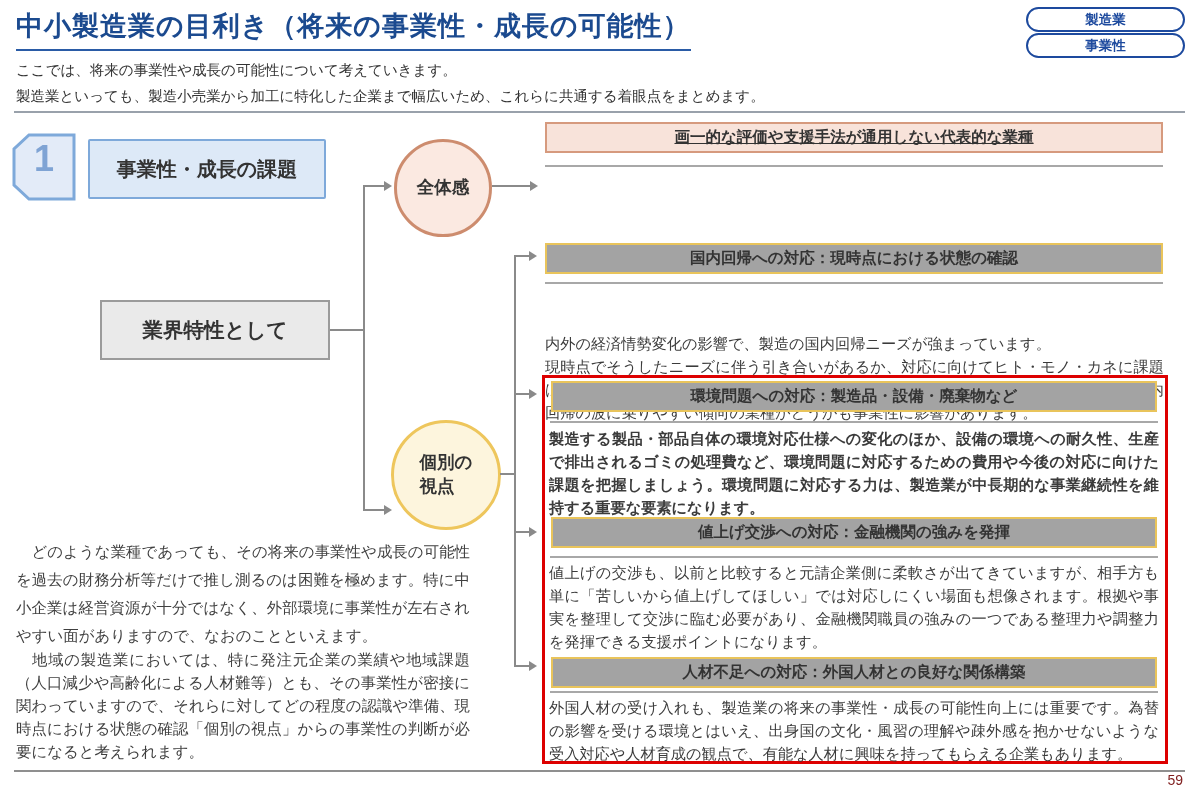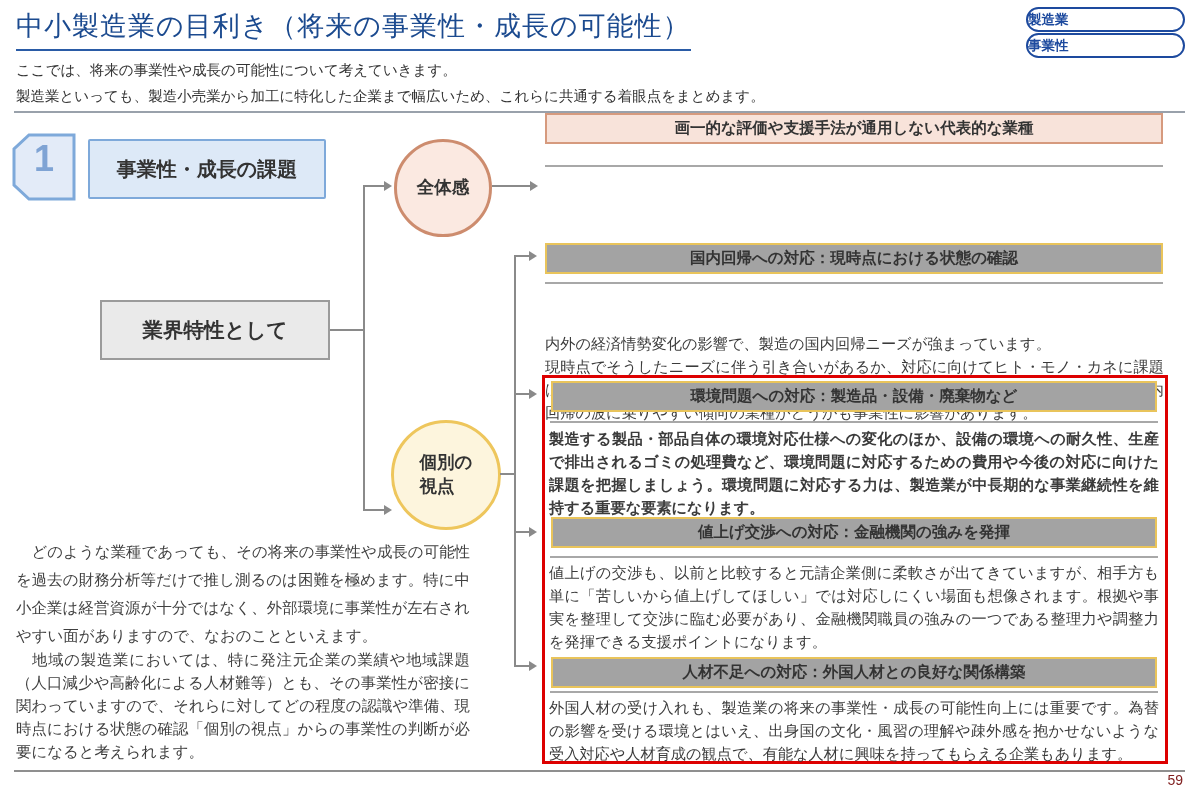--- a/index.html
+++ b/index.html
@@ -1,24 +1,24 @@
 <!DOCTYPE html>
 <html><head>
 <meta charset="utf-8">
 <style>
   html,body{margin:0;padding:0;background:#fff;}
   .page{position:relative;width:1199px;height:792px;background:#ffffff;overflow:hidden;
         font-family:"Liberation Sans","DejaVu Sans",sans-serif;color:#333;}
   .abs{position:absolute;}
 
   
-  .page-title{left:16px;top:8px;font-size:27px;font-weight:normal;color:#1b4a8f;
+  .page-title{left:16px;top:8px;font-size:27px;font-weight:bold;color:#1b4a8f;
               letter-spacing:1px;border-bottom:2.5px solid #2a5ba6;padding-bottom:5px;white-space:nowrap;}
   .tag{width:155px;height:21px;border:2px solid #1d4a9e;border-radius:13px;color:#1d4a9e;
-       font-size:13.5px;font-weight:bold;line-height:21px;background:#fff;}
+       font-size:13.5px;font-weight:bold;text-align:center;line-height:21px;background:#fff;}
   .tag1{right:14px;top:7px;} .tag2{right:14px;top:33px;}
   .intro{left:16px;top:57px;font-size:14.5px;line-height:26px;color:#333;white-space:pre-line;}
   .hr{height:2px;background:#99a1ab;}
   .top-hr{left:14px;top:111px;width:1171px;}
   .bottom-hr{left:14px;top:770px;width:1171px;background:#8f8f8f;}
   .pagenum{right:16px;top:772px;font-size:14px;color:#7f1d1d;}
 
   
   .numbox{left:12px;top:133px;}
   .numbox .digit{position:absolute;left:0;top:5px;width:64px;text-align:center;
@@ -90,21 +90,21 @@
   <div class="abs line" style="left:514px;top:393px;width:17px;height:2px;"></div>
   <div class="abs ah" style="left:529px;top:389px;"></div>
   <div class="abs line" style="left:514px;top:531px;width:17px;height:2px;"></div>
   <div class="abs ah" style="left:529px;top:527px;"></div>
   <div class="abs line" style="left:514px;top:665px;width:17px;height:2px;"></div>
   <div class="abs ah" style="left:529px;top:661px;"></div>
 
   <div class="abs notes p1">　どのような業種であっても、その将来の事業性や成長の可能性を過去の財務分析等だけで推し測るのは困難を極めます。特に中小企業は経営資源が十分ではなく、外部環境に事業性が左右されやすい面がありますので、なおのことといえます。</div>
   <div class="abs notes p2">　地域の製造業においては、特に発注元企業の業績や地域課題（人口減少や高齢化による人材難等）とも、その事業性が密接に関わっていますので、それらに対してどの程度の認識や準備、現時点における状態の確認「個別の視点」からの事業性の判断が必要になると考えられます。</div>
 
-  <div class="abs sec-head pink-head" style="left:545px;top:113px;width:614px;">画一的な評価や支援手法が通用しない代表的な業種</div>
+  <div class="abs sec-head pink-head" style="left:545px;top:122px;width:614px;text-decoration:underline;">画一的な評価や支援手法が通用しない代表的な業種</div>
   <div class="abs sep" style="left:545px;top:165px;width:618px;"></div>
 
   <div class="abs sec-head yellow-head" style="left:545px;top:243px;width:614px;">国内回帰への対応：現時点における状態の確認</div>
   <div class="abs sep" style="left:545px;top:282px;width:618px;"></div>
   <div class="abs sec-body" style="left:545px;top:288px;width:619px;margin-top:44px;">内外の経済情勢変化の影響で、製造の国内回帰ニーズが強まっています。
 現時点でそうしたニーズに伴う引き合いがあるか、対応に向けてヒト・モノ・カネに課題はないかに着目しましょう。受注だけではなく原材料の国内回帰も見え始めており、国内回帰の波に乗りやすい傾向の業種かどうかも事業性に影響があります。</div>
 
   <div class="abs redbox"></div>
 
   <div class="abs sec-head yellow-head" style="left:551px;top:381px;width:602px;">環境問題への対応：製造品・設備・廃棄物など</div>

